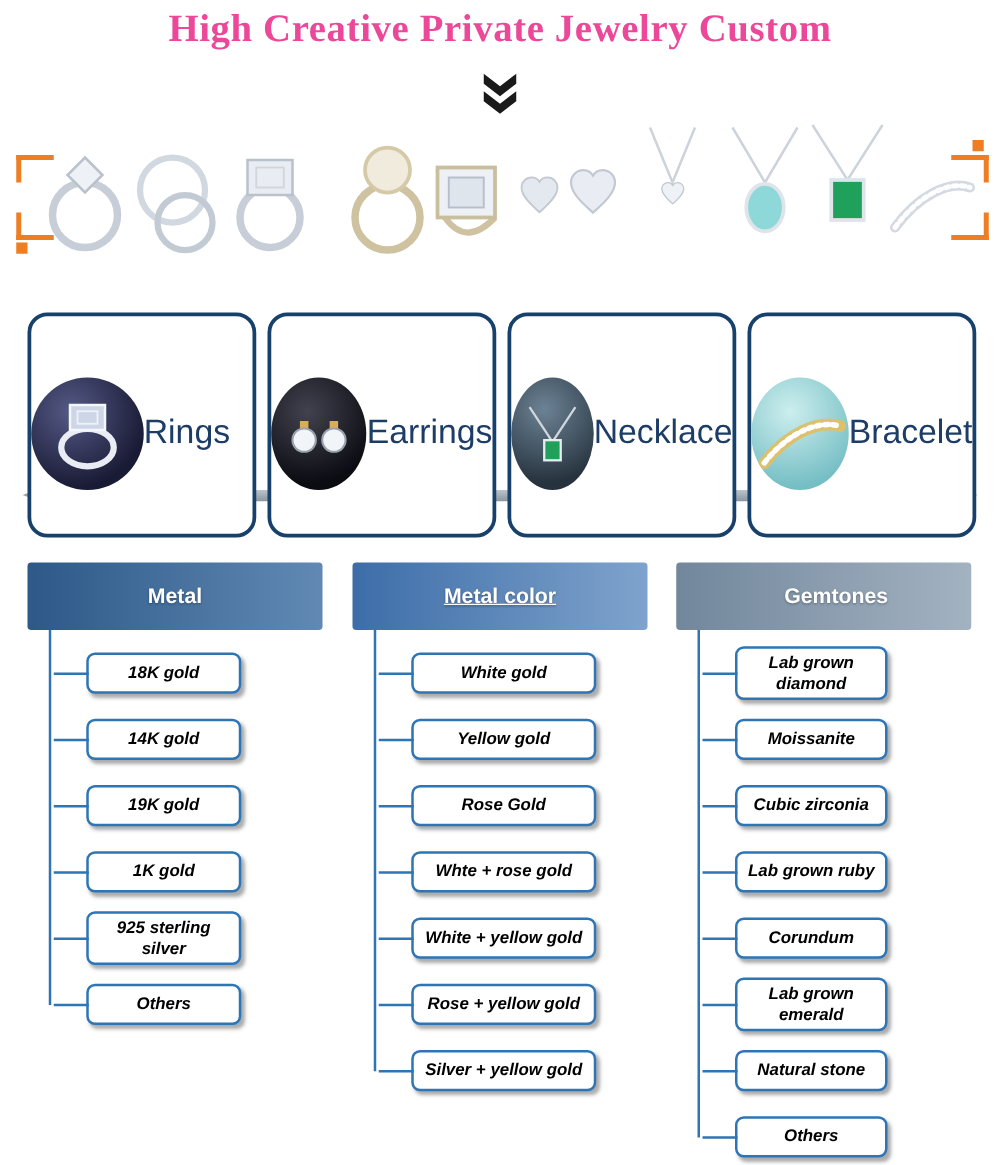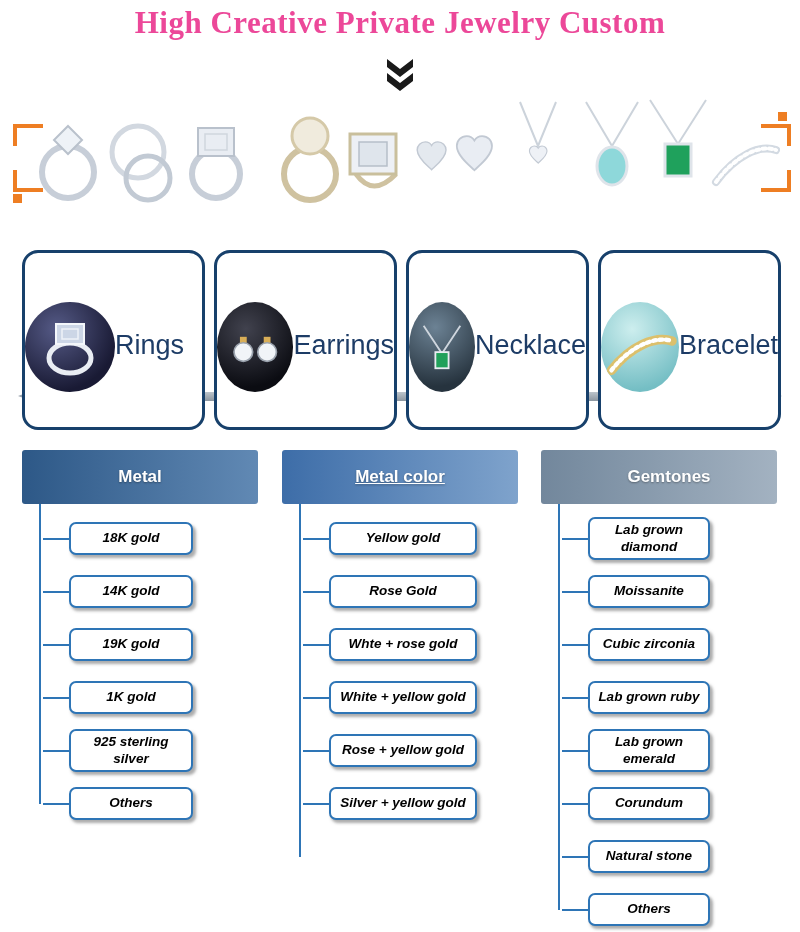--- a/index.html
+++ b/index.html
@@ -217,20 +217,23 @@
           <div class="node">Others</div>
         </div>
     </div>
   </div>
 
   <div class="tree t2">
     <div class="tree-header">Metal color</div>
     <div class="tree-body">
       <div class="vline" style="height:353px"></div>
       <div class="row">
+          <div class="node">White gold</div>
+        </div>
+      <div class="row">
           <div class="node">Yellow gold</div>
         </div>
       <div class="row">
           <div class="node">Rose Gold</div>
         </div>
       <div class="row">
           <div class="node">Whte + rose gold</div>
         </div>
       <div class="row">
           <div class="node">White + yellow gold</div>
@@ -254,26 +257,26 @@
       <div class="row">
           <div class="node">Moissanite</div>
         </div>
       <div class="row">
           <div class="node">Cubic zirconia</div>
         </div>
       <div class="row">
           <div class="node">Lab grown ruby</div>
         </div>
       <div class="row">
+          <div class="node">Corundum</div>
+        </div>
+      <div class="row">
           <div class="node">Lab grown emerald</div>
         </div>
       <div class="row">
-          <div class="node">Corundum</div>
-        </div>
-      <div class="row">
           <div class="node">Natural stone</div>
         </div>
       <div class="row">
           <div class="node">Others</div>
         </div>
     </div>
   </div>
 
 </div>
 

